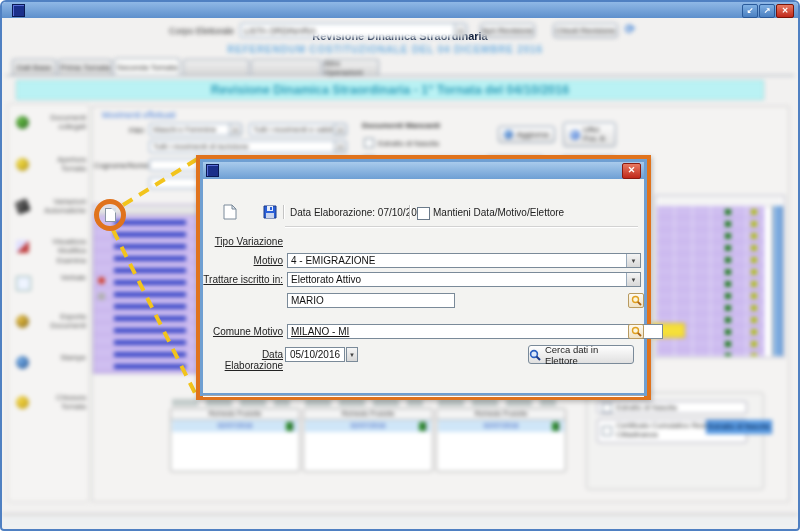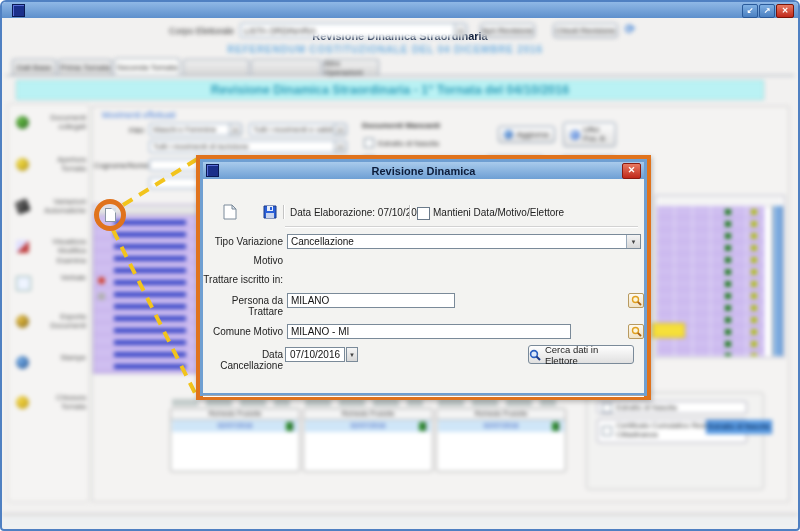--- a/index.html
+++ b/index.html
@@ -59,21 +59,21 @@
   .dwin{position:relative;width:100%;height:100%;border:3px solid #6f9fd2;background:#f3f3f1;box-sizing:border-box;}
   .dtbar{position:relative;height:17px;background:linear-gradient(#a9cbec,#6e9fd4);display:flex;align-items:center;}
   .dtbar .dico{width:11px;height:11px;margin-left:3px;background:#1a2f8a;border:1px solid #0a1a55;box-shadow:inset 1px 1px 0 #5a6fd8;}
   .dtbar .dtitle{position:absolute;left:0;right:0;text-align:center;font-size:11px;font-weight:bold;color:#0c1c3a;}
   .dclose{position:absolute;right:3px;top:1px;width:17px;height:14px;border:1px solid #8a1a10;border-radius:2px;background:linear-gradient(#e87a62,#c0281a);color:#fff;font-size:9px;font-weight:bold;text-align:center;line-height:13px;}
   .dbody{position:absolute;top:17px;left:0;right:0;bottom:0;}
   .ticon{position:absolute;top:25px;}
   .tsep{position:absolute;top:26px;width:1px;height:14px;background:#c4c4c4;box-shadow:1px 0 0 #fff;}
   .ttext{position:absolute;top:28px;font-size:10px;color:#222;}
   .tbline{position:absolute;top:47px;left:82px;right:6px;height:1px;background:#d2d2d2;box-shadow:0 1px 0 #fff;}
-  .flabel{position:absolute;left:0;width:80px;text-align:right;font-size:10px;color:#222;}
+  .flabel{position:absolute;left:0;width:80px;text-align:right;font-size:10px;color:#222;text-decoration:underline;}
   .fcombo{position:absolute;left:84px;width:354px;height:15px;background:#fff;border:1px solid #7a8a99;display:flex;align-items:center;font-size:10px;color:#111;padding-left:3px;box-sizing:border-box;}
   .fcombo .drop{width:13px;font-size:6px;}
   .ftext{position:absolute;height:15px;background:#fff;border:1px solid #7a8a99;font-size:10px;color:#111;display:flex;align-items:center;padding-left:3px;box-sizing:border-box;}
   .sbtn{position:absolute;width:16px;height:15px;background:linear-gradient(#fefaf0,#f0e2c4);border:1px solid #b89a60;border-radius:2px;display:flex;align-items:center;justify-content:center;box-sizing:border-box;}
   .dsep2{position:absolute;top:216px;left:0;right:0;height:1px;background:#a8a8a8;box-shadow:0 1px 0 #fff;}
   .cercabtn{position:absolute;left:325px;top:166px;width:106px;height:19px;background:linear-gradient(#fefefe,#e0e0e0);border:1px solid #7a8a99;border-radius:3px;display:flex;align-items:center;justify-content:center;gap:4px;font-size:9.5px;color:#222;box-sizing:border-box;}
   .cb{width:11px;height:11px;border:1px solid #6a7a8a;background:#fff;flex:none;display:inline-block;}
 </style>
 </head>
 <body>
@@ -248,21 +248,20 @@
      <line x1="121" y1="187" x2="197" y2="140" stroke="#f2c41c" stroke-width="4" stroke-dasharray="11 8"></line>
      <line x1="111" y1="212" x2="195" y2="379" stroke="#f2c41c" stroke-width="4" stroke-dasharray="11 8"></line>
    </svg>
    <div class="hpage"></div>
    <div class="hcircle"></div>
 
    <div class="dialog">
     <div class="dwin">
      <div class="dtbar">
        <div class="dico"></div>
-       <div class="dtitle">Revisione Dinamica</div>
        <div class="dclose">✕</div>
      </div>
      <div class="dbody">
 
        <svg class="ticon" style="left:20px;" width="14" height="16">
          <path d="M1 1 h8 l4 4 v10 h-12 z" fill="#fff" stroke="#7a8a9a"></path>
          <path d="M9 1 l4 4 h-4 z" fill="#dfe6ee" stroke="#7a8a9a"></path>
        </svg>
        <svg class="ticon" style="left:60px;" width="14" height="15">
          <path d="M1 2 h12 v12 h-12 z" fill="#2a5fd8" stroke="#1a3a88"></path>
@@ -271,49 +270,52 @@
          <rect x="3" y="9" width="8" height="5" fill="#c8d4ee"></rect>
        </svg>
        <div class="tsep" style="left:80px;"></div>
        <div class="ttext" style="left:87px;">Data Elaborazione: 07/10/2016</div>
        <div class="tsep" style="left:206px;"></div>
        <span class="cb" style="position:absolute;left:214px;top:28px;"></span>
        <div class="ttext" style="left:230px;">Mantieni Data/Motivo/Elettore</div>
        <div class="tbline"></div>
 
        <div class="flabel" style="top:57px;">Tipo Variazione</div>
-       <div class="fcombo" style="top:55px;">
-         <span>Cancellazione</span>
+
+       <div class="flabel" style="top:76px;text-align:right;">Motivo</div>
+       <div class="fcombo" style="top:74px;">
+         <span>4 - EMIGRAZIONE</span>
          <span class="drop">▼</span>
        </div>
 
-       <div class="flabel" style="top:76px;text-align:right;">Motivo</div>
-
        <div class="flabel" style="top:95px;">Trattare iscritto in:</div>
-
-       <div class="flabel" style="top:116px;">Persona da Trattare</div>
-       <div class="ftext" style="left:84px;top:114px;width:168px;">MILANO</div>
+       <div class="fcombo" style="top:93px;">
+         <span>Elettorato Attivo</span>
+         <span class="drop">▼</span>
+       </div>
+
+       <div class="ftext" style="left:84px;top:114px;width:168px;">MARIO</div>
        <div class="sbtn" style="left:425px;top:114px;">
          <svg width="11" height="11">
            <circle cx="4.5" cy="4.5" r="3" fill="#fdf6dc" stroke="#e0a020" stroke-width="1.4"></circle>
            <line x1="6.8" y1="6.8" x2="10" y2="10" stroke="#a86010" stroke-width="1.8"></line>
          </svg>
        </div>
 
        <div class="flabel" style="top:147px;">Comune Motivo</div>
-       <div class="ftext" style="left:84px;top:145px;width:284px;">MILANO - MI</div>
+       <div class="ftext" style="left:84px;top:145px;width:376px;text-decoration:underline;">MILANO - MI</div>
        <div class="sbtn" style="left:425px;top:145px;">
          <svg width="11" height="11">
            <circle cx="4.5" cy="4.5" r="3" fill="#fdf6dc" stroke="#e0a020" stroke-width="1.4"></circle>
            <line x1="6.8" y1="6.8" x2="10" y2="10" stroke="#a86010" stroke-width="1.8"></line>
          </svg>
        </div>
 
-       <div class="flabel" style="top:170px;">Data Cancellazione</div>
-       <div class="ftext" style="left:82px;top:168px;width:60px;justify-content:center;padding-left:0;">07/10/2016</div>
+       <div class="flabel" style="top:170px;">Data Elaborazione</div>
+       <div class="ftext" style="left:82px;top:168px;width:60px;justify-content:center;padding-left:0;">05/10/2016</div>
        <div class="ftext" style="left:143px;top:168px;width:12px;background:linear-gradient(#f4f4f4,#d8d8d8);justify-content:center;padding-left:0;font-size:6px;color:#444;">▼</div>
        <div class="cercabtn">
          <svg width="12" height="12">
            <circle cx="5" cy="5" r="3.4" fill="#dce8fa" stroke="#2a5fc0" stroke-width="1.6"></circle>
            <line x1="7.5" y1="7.5" x2="11" y2="11" stroke="#1a3a88" stroke-width="2"></line>
          </svg>
          <span>Cerca dati in Elettore</span>
        </div>
 
        <div class="dsep2"></div>

